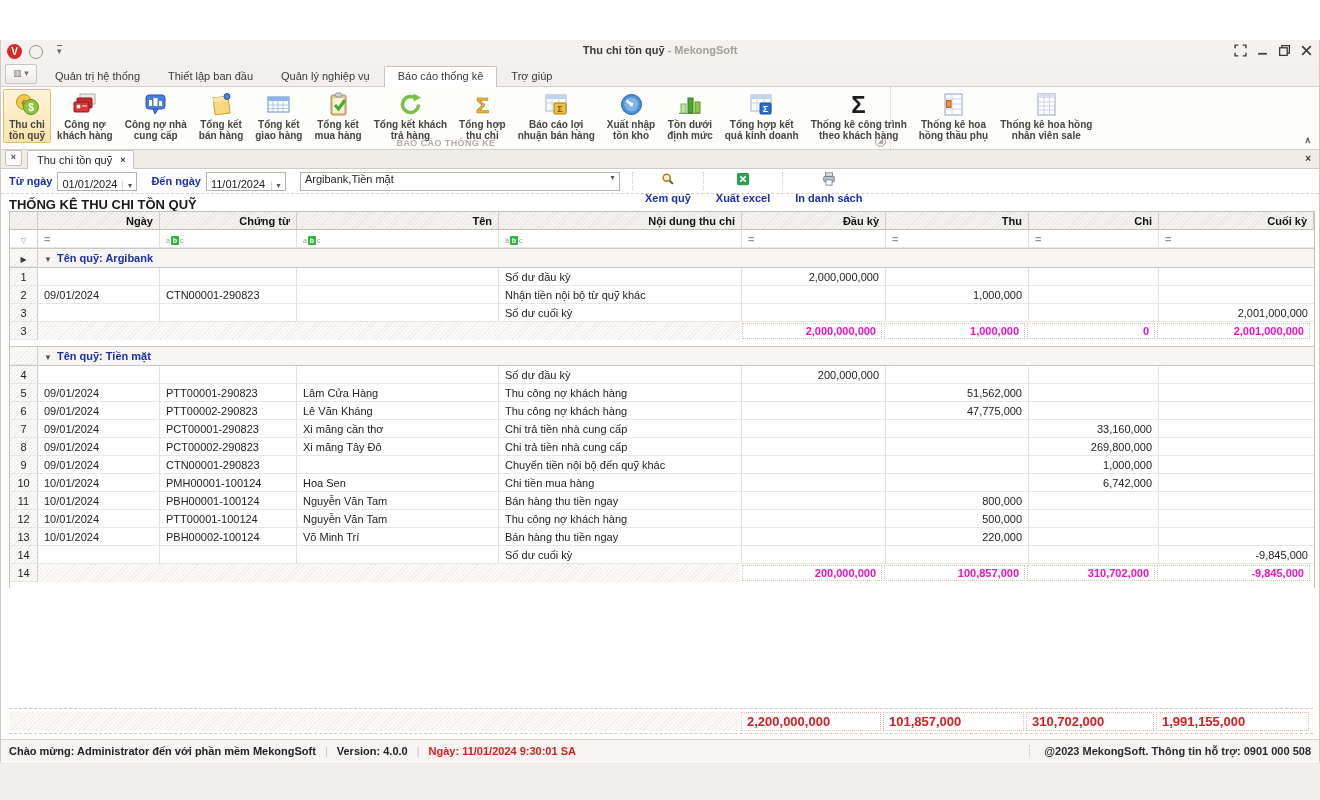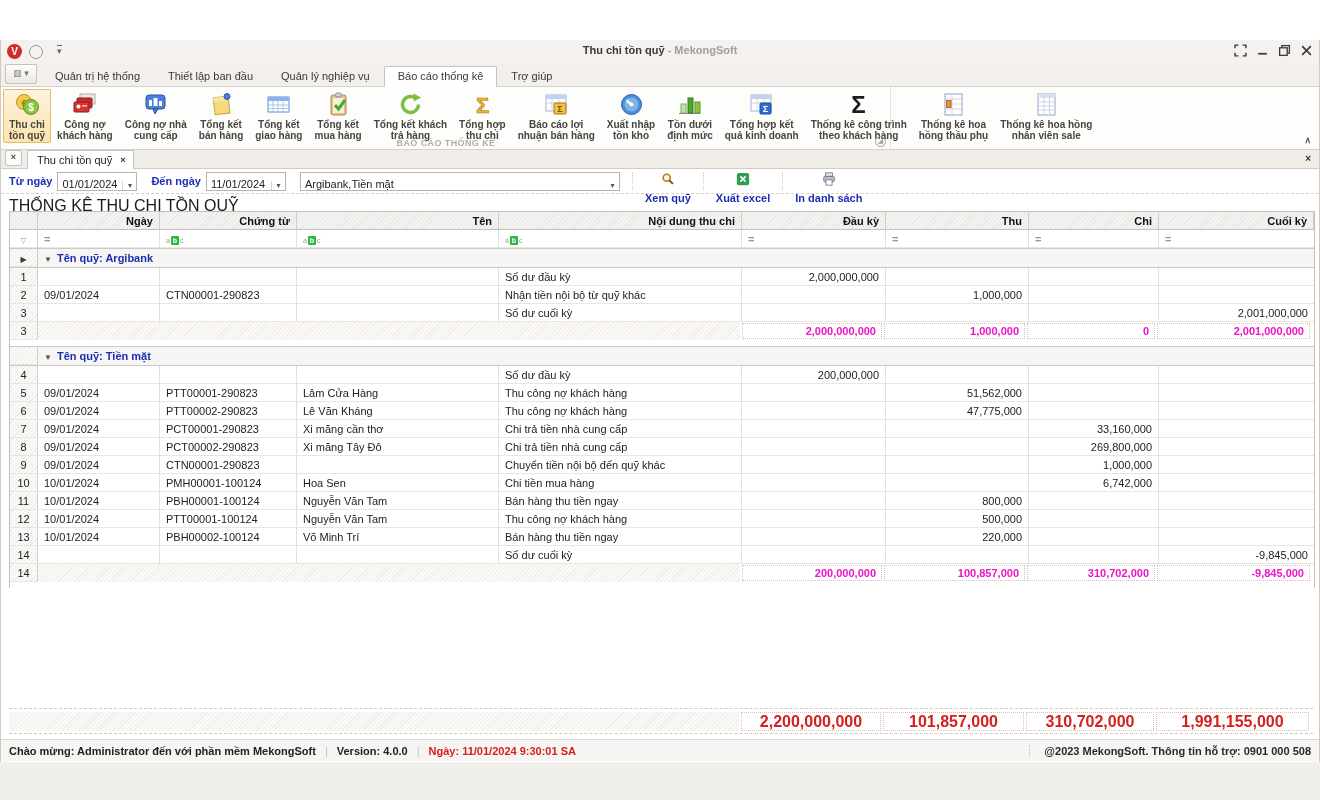--- a/index.html
+++ b/index.html
@@ -37,28 +37,28 @@
   .tab-close-left{width:15px;height:14px;margin:0 5px 2px 0;background:#fbfafa;border:1px solid #c5c0ba;border-radius:2px;text-align:center;line-height:13px;font-size:9px;font-weight:bold;color:#444;}
   .doctab{background:#fff;border:1px solid #c5c0ba;border-bottom:none;border-radius:2px 2px 0 0;padding:3px 8px 3px 9px;margin-bottom:-1px;display:flex;gap:8px;align-items:center;font-size:11px;color:#222;}
   .doctab .x{font-weight:bold;font-size:9px;color:#333;}
   .tab-close-right{position:absolute;right:8px;top:3px;font-weight:bold;font-size:10px;color:#333;}
   
   .filterbar{position:absolute;left:0;top:129px;width:100%;height:25px;background:#fff;border-bottom:1px dashed #d8d2cb;display:flex;align-items:center;box-sizing:border-box;padding-left:8px;}
   .flabel{color:#1b2fb4;font-weight:bold;margin-right:5px;}
   .dinput{height:17px;border:1px solid #b7b3ae;background:#fff;display:flex;align-items:flex-end;width:78px;margin-right:14px;}
   .dinput .val{flex:1;padding:0 4px;}
   .dinput .dd{width:13px;text-align:center;color:#555;font-size:8px;border-left:1px solid #d8d4cf;}
-  .fundcombo{height:17px;border:1px solid #b7b3ae;width:318px;display:flex;align-items:flex-end;margin-right:12px;}
+  .fundcombo{height:17px;border:1px solid #b7b3ae;width:318px;display:flex;align-items:flex-start;margin-right:12px;}
   .fundcombo .val{flex:1;padding:0 4px;}
   .fundcombo .dd{width:13px;text-align:center;color:#555;font-size:8px;}
   .fbtn{display:flex;align-items:center;gap:4px;color:#1b2fb4;font-weight:bold;padding:0 12px;border-left:1px dotted #cfcac4;height:18px;cursor:default;flex-direction:column;}
   .fbtn:first-of-type{border-left:none;}
   .fbtn svg{width:14px;height:14px;}
   
-  .report-title{position:absolute;left:8px;top:157px;font-weight:normal;font-size:16px;color:#1a1a1a;}
+  .report-title{position:absolute;left:8px;top:157px;font-weight:bold;font-size:13px;color:#1a1a1a;}
   .grid{position:absolute;left:8px;top:171px;width:1304px;}
   .grow{display:flex;}
   .gc{box-sizing:border-box;border-right:1px solid #e2e0dd;border-bottom:1px solid #e8e6e3;height:18px;line-height:16px;padding:1px 6px 0 6px;white-space:nowrap;overflow:hidden;}
   .c0{width:28px;text-align:center;padding:1px 2px 0 2px;background:repeating-linear-gradient(135deg,#fafaf9 0 2px,#efedea 2px 3px);border-right:1px solid #d2cfcb;}
   .c1{width:122px;}.c2{width:137px;}.c3{width:202px;}.c4{width:243px;}
   .c5{width:144px;}.c6{width:143px;}.c7{width:130px;}.c8{width:155px;border-right:none;}
   .rt{text-align:right;}
   .hdr .gc{font-weight:bold;color:#111;background:repeating-linear-gradient(135deg,#f4f3f1 0 2px,#eae8e4 2px 3px);border-top:1px solid #c3bfba;border-bottom:1px solid #c3bfba;border-right:1px solid #d0cdc9;height:19px;line-height:17px;text-align:right;}
   .grid{border-left:1px solid #c3bfba;border-right:1px solid #c3bfba;}
   .frow .gc{background:#fff;}
@@ -69,21 +69,21 @@
   .growp{height:18px;border-bottom:1px solid #ccc9c4;border-top:1px solid #ccc9c4;}
   .gcap{flex:1;background:#f6f5f3;font-weight:bold;color:#1b2fb4;padding:1px 4px 0 6px;line-height:16px;white-space:nowrap;}
   .gcap .tri{color:#55524d;font-size:8px;margin-right:5px;font-weight:normal;}
   .cur{color:#3c3a36;font-size:8px;}
   .sumrow{margin-bottom:6px;}
   .sumrow .sc{box-sizing:border-box;border:1px dotted #d2c4b4;margin-left:2px;height:16px;margin-top:1px;line-height:14px;text-align:right;padding:0 5px;font-weight:bold;color:#ee14c6;}
   .sumhatch{box-sizing:border-box;width:702px;background:repeating-linear-gradient(135deg,#fcfaf8 0 2px,#f1ede8 2px 3px);height:18px;}
   .s5{width:140px;}.s6{width:141px;}.s7{width:128px;}.s8{width:153px;}
   .grand{position:absolute;left:8px;top:668px;width:1304px;height:26px;border-top:1px dashed #cfc9c2;border-bottom:1px dashed #cfc9c2;display:flex;align-items:center;box-sizing:border-box;}
   .grand .ghatch{width:730px;height:19px;background:repeating-linear-gradient(135deg,#fcfaf8 0 2px,#f1ede8 2px 3px);}
-  .grand .sc{box-sizing:border-box;border:1px dotted #e3b9b0;margin-left:2px;height:19px;line-height:17px;text-align:center;padding:0 5px;font-weight:bold;color:#d42020;font-size:16px;}
+  .grand .sc{box-sizing:border-box;border:1px dotted #e3b9b0;margin-left:2px;height:19px;line-height:17px;text-align:left;padding:0 5px;font-weight:bold;color:#d42020;font-size:13px;}
   
   .statusbar{position:absolute;left:0;top:699px;width:100%;height:22px;background:#f7f5f3;border-top:1px solid #dcd7d1;display:flex;align-items:center;box-sizing:border-box;padding:0 8px;font-weight:bold;}
   .statusbar .sep{color:#c5c0ba;margin:0 9px;font-weight:normal;}
   .status-date{color:#d42020;}
   .status-right{margin-left:auto;border-left:1px dotted #c5c0ba;padding-left:14px;color:#2a2a2a;}
   .bottom-strip{position:absolute;left:0;top:762px;width:1320px;height:38px;background:#f1efec;}
 </style>
 </head>
 <body>
 

